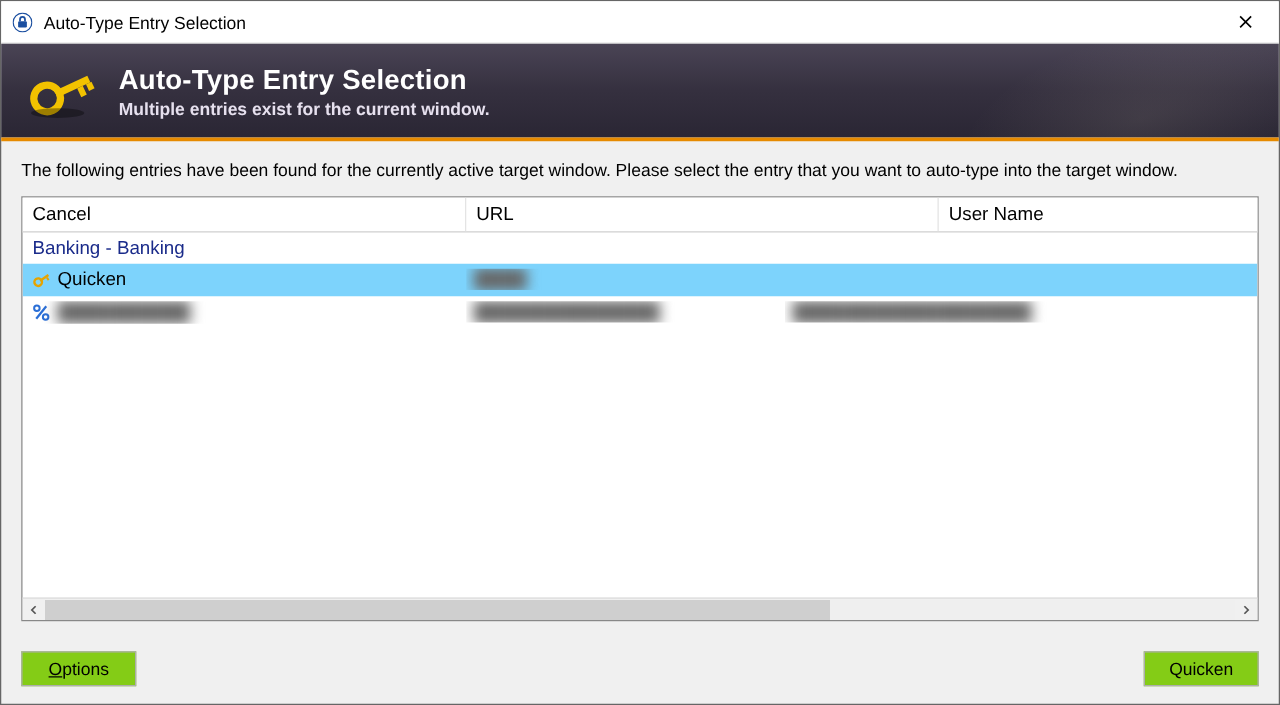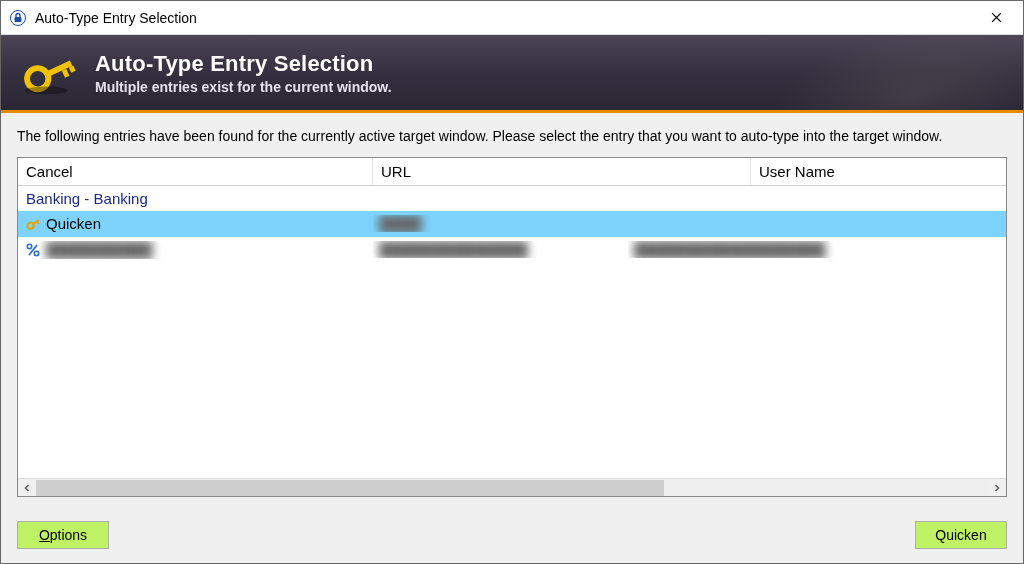--- a/index.html
+++ b/index.html
@@ -162,21 +162,21 @@
 
   .footer {
     padding: 12px 16px 14px 16px;
     display:flex;
     justify-content:space-between;
   }
   button.win {
     min-width: 92px;
     height: 28px;
     padding: 0 16px;
-    background: #bef264;
+    background: #84cc16;
     border: 1px solid #adadad;
     font-family: inherit;
     font-size: 14px;
     cursor:pointer;
   }
   .mn { text-decoration: underline; }
 </style>
 </head>
 <body>
 

